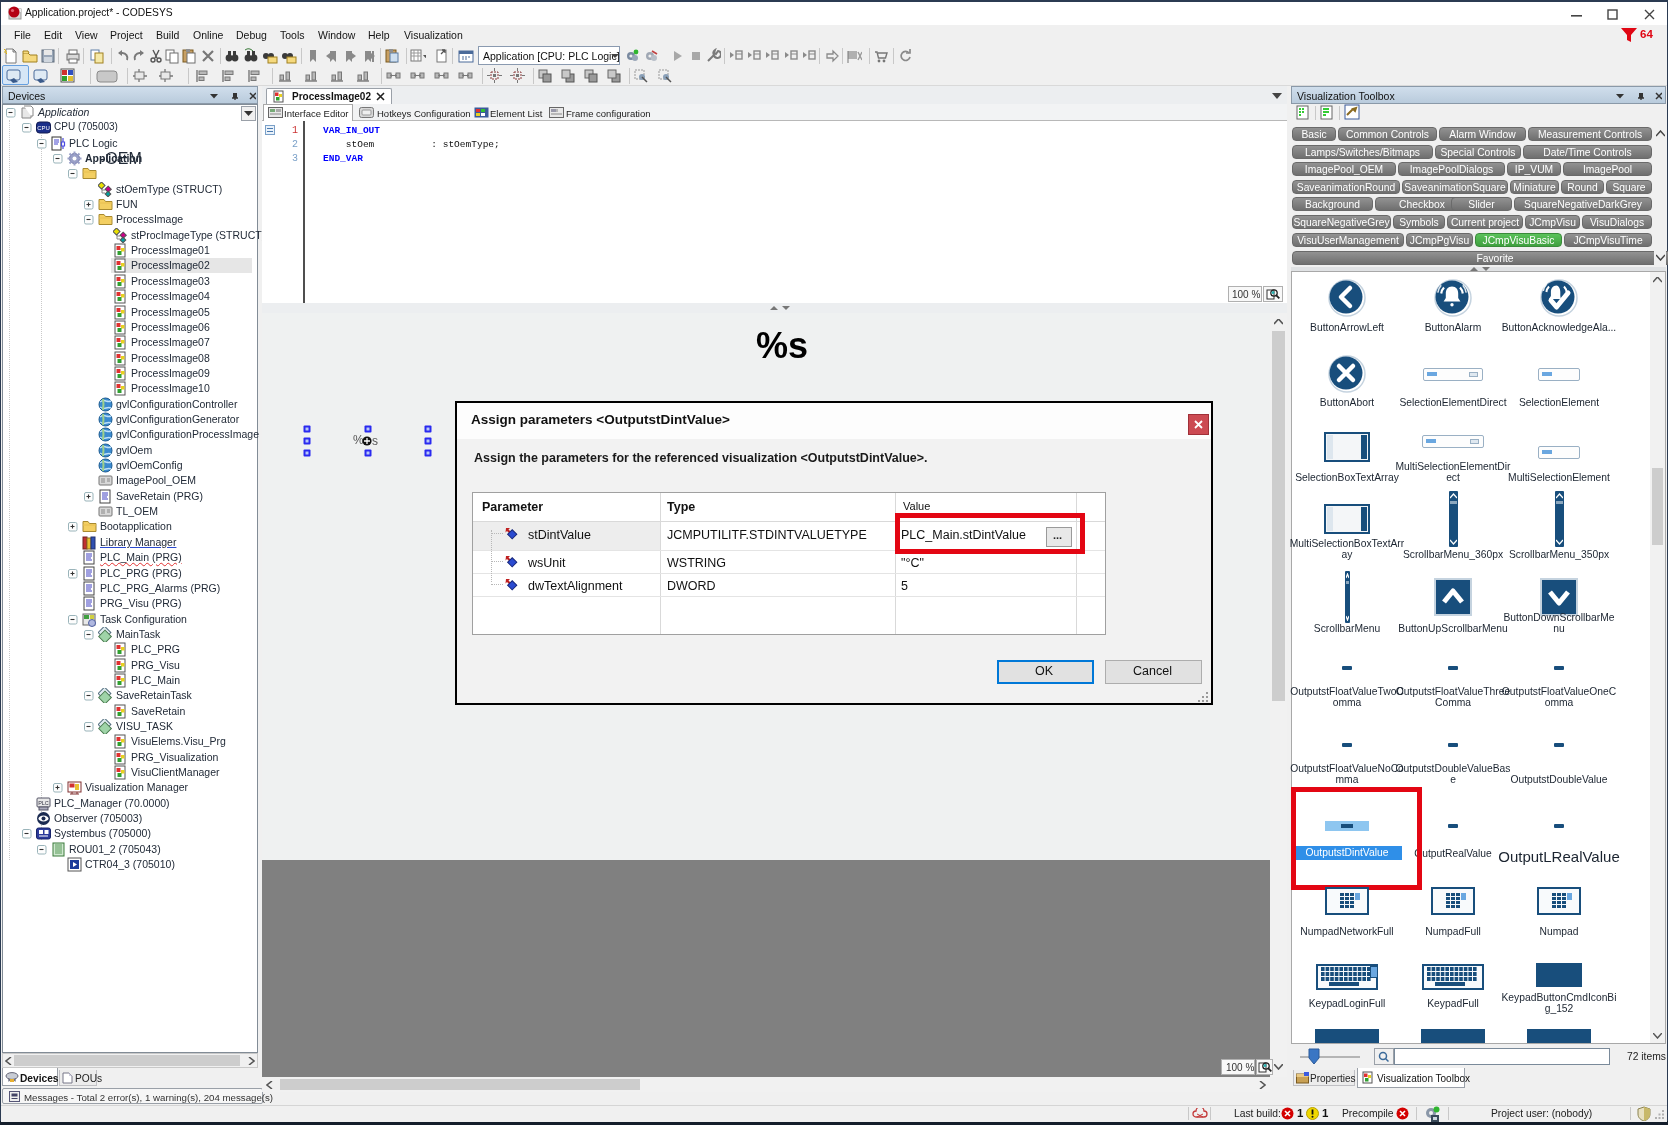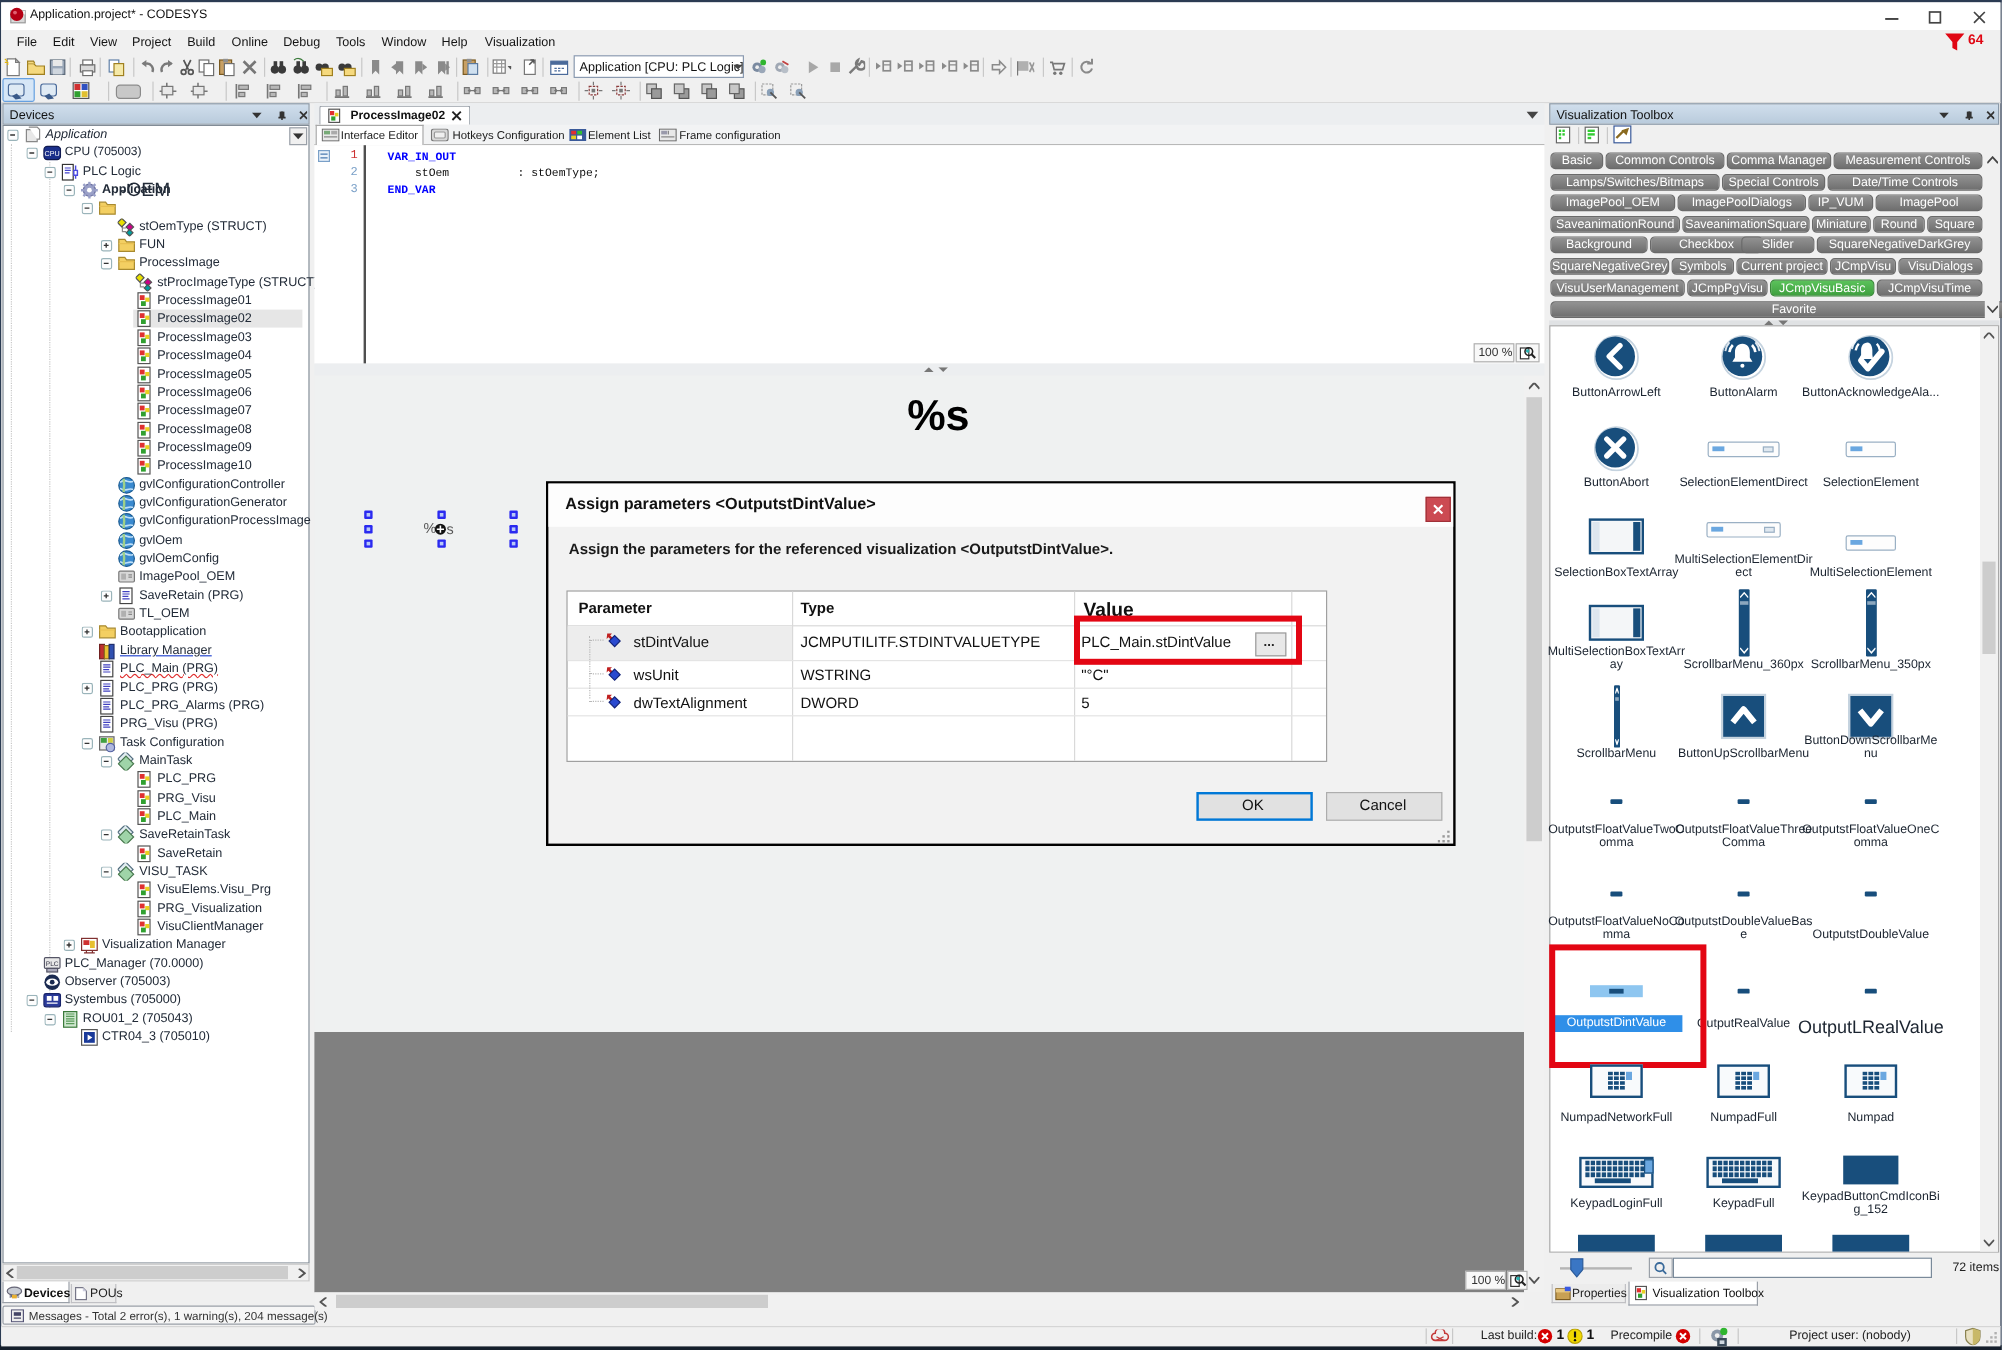--- a/index.html
+++ b/index.html
@@ -971,21 +971,21 @@
 <svg class="ab" style="left:1194px;top:420px" width="9" height="9">
       <path d="M1 1 l7 7 M8 1 l-7 7" stroke="#fff" stroke-width="1.8"></path>
     </svg>
 <span class="txt" style="left:474px;top:451px;font-size:12.5px;font-weight:bold;color:#1a1a1a">Assign the parameters for the referenced visualization &lt;OutputstDintValue&gt;.</span>
 <div class="ab" style="left:472px;top:492px;width:634px;height:143px;background:#fff;border:1px solid #a0a0a0"></div>
 <div class="ab" style="left:660px;top:493px;width:1px;height:141px;background:#d9d9d9"></div>
 <div class="ab" style="left:895px;top:493px;width:1px;height:141px;background:#d9d9d9"></div>
 <div class="ab" style="left:1076px;top:493px;width:1px;height:141px;background:#d9d9d9"></div>
 <span class="txt" style="left:482px;top:500px;font-size:12.5px;font-weight:bold;color:#111">Parameter</span>
 <span class="txt" style="left:667px;top:500px;font-size:12.5px;font-weight:bold;color:#111">Type</span>
-<span class="txt" style="left:903px;top:500px;font-size:16px;font-weight:bold;color:#111">Value</span>
+<span class="txt" style="left:903px;top:500px;font-size:11px;font-weight:normal;color:#111">Value</span>
 <div class="ab" style="left:473px;top:521px;width:632px;height:1px;background:#d9d9d9"></div>
 <div class="ab" style="left:473px;top:550px;width:632px;height:1px;background:#e4e4e4"></div>
 <div class="ab" style="left:473px;top:573px;width:632px;height:1px;background:#e4e4e4"></div>
 <div class="ab" style="left:473px;top:596px;width:632px;height:1px;background:#e4e4e4"></div>
 <div class="ab" style="left:473px;top:522px;width:187px;height:28px;background:#ededed"></div>
 <svg class="ab" style="left:505px;top:526px" width="14" height="14">
       <path d="M1 2 l4 0 -1.5 1.5 2 2 -1.5 1.5 -2 -2 -1.5 1.5 z" fill="#c02020"></path>
       <rect x="4" y="5" width="6.5" height="6.5" fill="#2a4ad0" stroke="#15257a" transform="rotate(45 7.2 8.2)"></rect>
     </svg>
 <span class="txt" style="left:528px;top:528px;font-size:12.5px;color:#111">stDintValue</span>
@@ -1054,21 +1054,21 @@
         <rect x="3" y="9" width="3" height="2"></rect>
       </g>
     </svg>
 <div class="sep" style="left:1339px;top:106px;height:14px"></div>
 <svg class="ab" style="left:1344px;top:104px" width="16" height="16">
       <rect x="1" y="1" width="14" height="14" fill="#fff" stroke="#3a5a9a"></rect>
       <path d="M3 11 l6 -6 M9 5 l3 -1 -1 3 z" stroke="#8a6a20" stroke-width="2" fill="#c8a030"></path>
     </svg>
 <div style="left:1292px;top:127px;width:44px;height:14px;line-height:14px;background:linear-gradient(#929292,#6f6f6f);border-radius:4px;border:1px solid #6a6a6a;color:#fff;text-align:center;position:absolute;font-size:10.3px;overflow:hidden">Basic</div>
 <div style="left:1338px;top:127px;width:99px;height:14px;line-height:14px;background:linear-gradient(#929292,#6f6f6f);border-radius:4px;border:1px solid #6a6a6a;color:#fff;text-align:center;position:absolute;font-size:10.3px;overflow:hidden">Common Controls</div>
-<div style="left:1439px;top:127px;width:87px;height:14px;line-height:14px;background:linear-gradient(#929292,#6f6f6f);border-radius:4px;border:1px solid #6a6a6a;color:#fff;text-align:center;position:absolute;font-size:10.3px;overflow:hidden">Comma Manager</div>
+<div style="left:1439px;top:127px;width:87px;height:14px;line-height:14px;background:linear-gradient(#929292,#6f6f6f);border-radius:4px;border:1px solid #6a6a6a;color:#fff;text-align:center;position:absolute;font-size:10.3px;overflow:hidden">Alarm Window</div>
 <div style="left:1528px;top:127px;width:124px;height:14px;line-height:14px;background:linear-gradient(#929292,#6f6f6f);border-radius:4px;border:1px solid #6a6a6a;color:#fff;text-align:center;position:absolute;font-size:10.3px;overflow:hidden">Measurement Controls</div>
 <div style="left:1292px;top:145px;width:141px;height:14px;line-height:14px;background:linear-gradient(#929292,#6f6f6f);border-radius:4px;border:1px solid #6a6a6a;color:#fff;text-align:center;position:absolute;font-size:10.3px;overflow:hidden">Lamps/Switches/Bitmaps</div>
 <div style="left:1435px;top:145px;width:86px;height:14px;line-height:14px;background:linear-gradient(#929292,#6f6f6f);border-radius:4px;border:1px solid #6a6a6a;color:#fff;text-align:center;position:absolute;font-size:10.3px;overflow:hidden">Special Controls</div>
 <div style="left:1523px;top:145px;width:129px;height:14px;line-height:14px;background:linear-gradient(#929292,#6f6f6f);border-radius:4px;border:1px solid #6a6a6a;color:#fff;text-align:center;position:absolute;font-size:10.3px;overflow:hidden">Date/Time Controls</div>
 <div style="left:1292px;top:162px;width:104px;height:14px;line-height:14px;background:linear-gradient(#929292,#6f6f6f);border-radius:4px;border:1px solid #6a6a6a;color:#fff;text-align:center;position:absolute;font-size:10.3px;overflow:hidden">ImagePool_OEM</div>
 <div style="left:1398px;top:162px;width:107px;height:14px;line-height:14px;background:linear-gradient(#929292,#6f6f6f);border-radius:4px;border:1px solid #6a6a6a;color:#fff;text-align:center;position:absolute;font-size:10.3px;overflow:hidden">ImagePoolDialogs</div>
 <div style="left:1507px;top:162px;width:54px;height:14px;line-height:14px;background:linear-gradient(#929292,#6f6f6f);border-radius:4px;border:1px solid #6a6a6a;color:#fff;text-align:center;position:absolute;font-size:10.3px;overflow:hidden">IP_VUM</div>
 <div style="left:1563px;top:162px;width:89px;height:14px;line-height:14px;background:linear-gradient(#929292,#6f6f6f);border-radius:4px;border:1px solid #6a6a6a;color:#fff;text-align:center;position:absolute;font-size:10.3px;overflow:hidden">ImagePool</div>
 <div style="left:1292px;top:180px;width:108px;height:14px;line-height:14px;background:linear-gradient(#929292,#6f6f6f);border-radius:4px;border:1px solid #6a6a6a;color:#fff;text-align:center;position:absolute;font-size:10.3px;overflow:hidden">SaveanimationRound</div>
 <div style="left:1402px;top:180px;width:106px;height:14px;line-height:14px;background:linear-gradient(#929292,#6f6f6f);border-radius:4px;border:1px solid #6a6a6a;color:#fff;text-align:center;position:absolute;font-size:10.3px;overflow:hidden">SaveanimationSquare</div>

